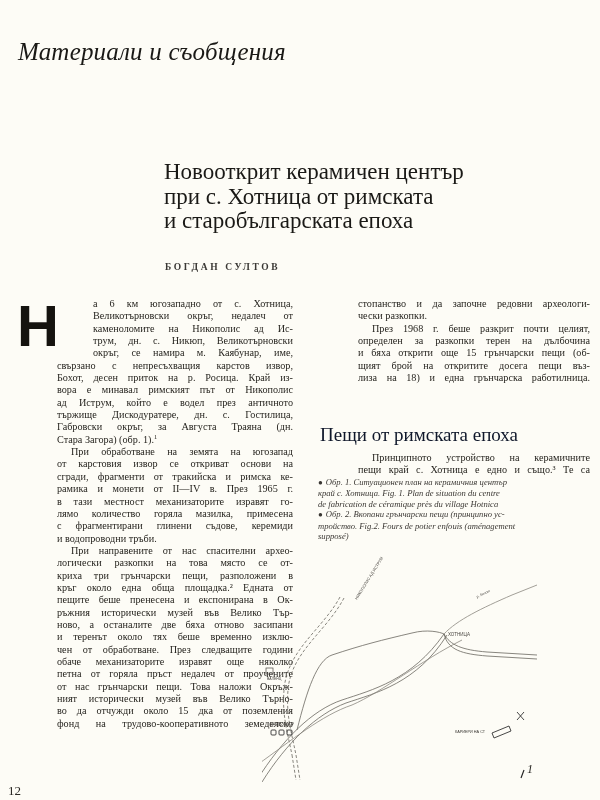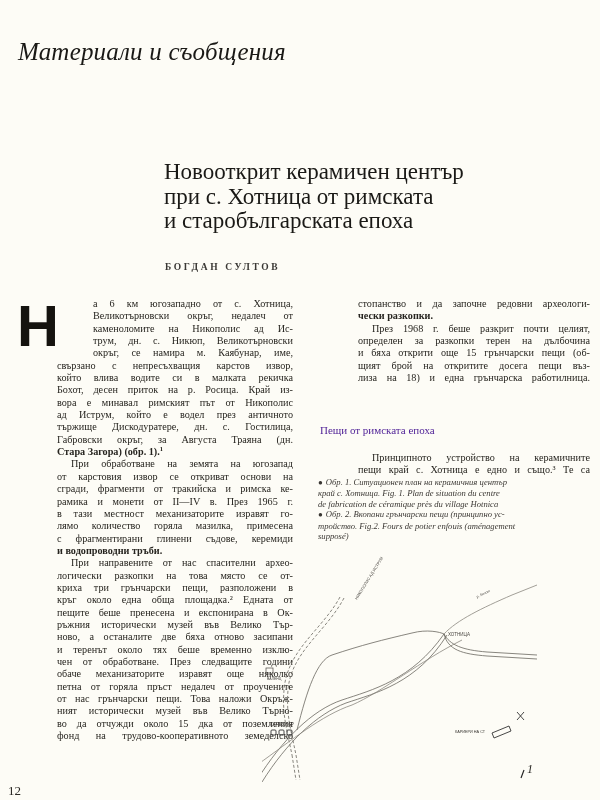--- a/index.html
+++ b/index.html
@@ -25,33 +25,33 @@
   .author {
     position: absolute; left: 165px; top: 262px;
     font-size: 9.5px; letter-spacing: 2.6px; font-weight: bold; color: #3a3835;
   }
   .col {
     position: absolute; font-size: 10.2px; line-height: 12.35px;
     text-align: justify; color: #26241f;
   }
   .col p { margin: 0; }
   .col .line { display: block; text-align: justify; text-align-last: justify; white-space: nowrap; margin-left: 40px; }
-  .col .last { text-align-last: left; font-weight: bold; }
+  .col .last { text-align-last: left; }
   .col .indent { padding-left: 14px; }
   .left-col { left: 17px; top: 298px; width: 276px; }
   .dropcap {
     position: absolute; left: 17px; top: 299px;
     font-family: "Liberation Sans", sans-serif;
     font-weight: bold; font-size: 58px; line-height: 54px; color: #15130f;
   }
   .capline { padding-left: 36px; }
   .right-col { left: 318px; top: 298px; width: 272px; }
   .subhead {
     position: absolute; left: 320px; top: 424px;
-    font-size: 11px; color: #4c1d95; text-align: center;
+    font-size: 19px; color: #0f172a; text-align: center;
   }
   .right-col2 { left: 318px; top: 452px; width: 272px; }
   .caption {
     position: absolute; left: 318px; top: 477px; width: 272px;
     font-style: italic; font-size: 8.6px; line-height: 10.4px; color: #3a3733;
   }
   .caption .line { display: block; white-space: nowrap; }
   .bullet { font-style: normal; font-size: 8px; margin-right: 3px; }
   .map { position: absolute; left: 262px; top: 540px; width: 330px; height: 245px; }
   .page-number {
@@ -79,21 +79,20 @@
 
   <div class="dropcap">Н</div>
   <div class="col left-col">
     <p>
       <span class="line capline">а 6 км югозападно от с. Хотница,</span>
       <span class="line capline">Великотърновски окръг, недалеч от</span>
       <span class="line capline">каменоломите на Никополис ад Ис-</span>
       <span class="line capline">трум, дн. с. Никюп, Великотърновски</span>
       <span class="line capline">окръг, се намира м. Каябунар, име,</span>
       <span class="line">свързано с непресъхващия карстов извор,</span>
-      <span class="line">който влива водите си в малката рекичка</span>
       <span class="line">Бохот, десен приток на р. Росица. Край из-</span>
       <span class="line">вора е минавал римският път от Никополис</span>
       <span class="line">ад Иструм, който е водел през античното</span>
       <span class="line">тържище Дискодуратере, дн. с. Гостилица,</span>
       <span class="line">Габровски окръг, за Августа Траяна (дн.</span>
       <span class="line last"><span>Стара Загора) (обр. 1).</span><span class="sup">1</span></span>
     </p>
     <p>
       <span class="line indent">При обработване на земята на югозапад</span>
       <span class="line">от карстовия извор се откриват основи на</span>

